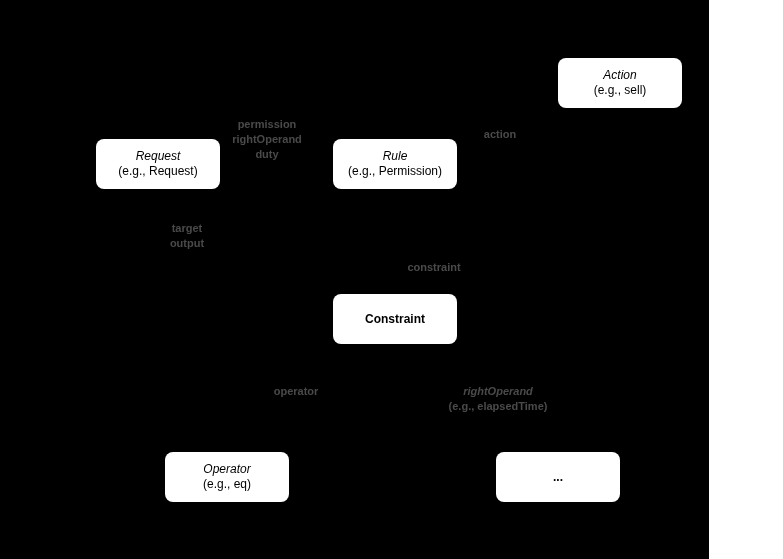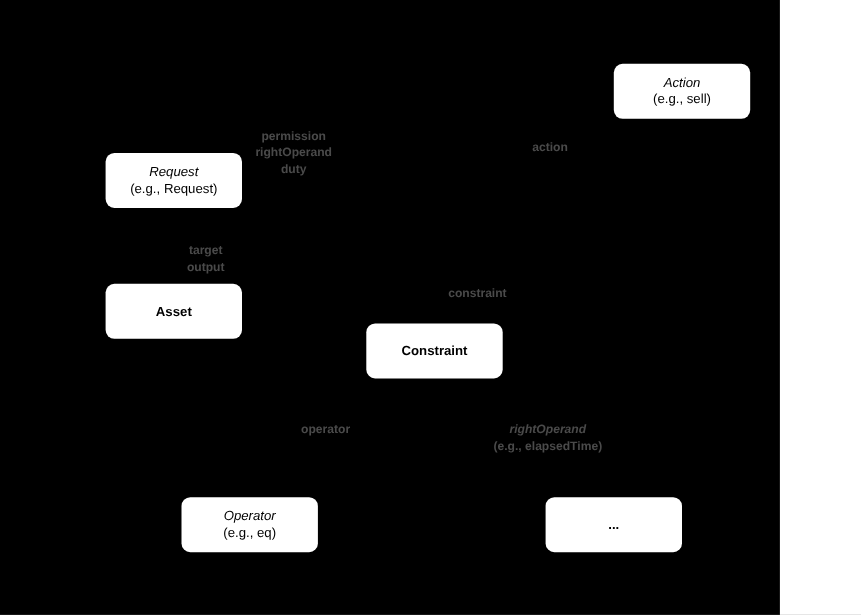--- a/index.html
+++ b/index.html
@@ -50,25 +50,26 @@
   <div class="node" style="left:558px;top:58px">
     <div class="t-italic">Action</div>
     <div class="node-sub"><span>(e.g., </span><b>sell</b><span>)</span></div>
   </div>
 
   <div class="node" style="left:96px;top:139px">
     <div class="t-italic">Request</div>
     <div class="node-sub"><span>(e.g., </span><b>Request</b><span>)</span></div>
   </div>
 
+  <div class="node" style="left:333px;top:139px">
+    <div class="t-italic">Rule</div>
+    <div class="node-sub"><span>(e.g., </span><b>Permission</b><span>)</span></div>
+  </div>
 
 
-  <div class="node" style="left:96px;top:258px">
-    <div class="t-bold">Asset</div>
-  </div>
 
   <div class="node" style="left:333px;top:294px">
     <div class="t-bold">Constraint</div>
   </div>
 
   <div class="node" style="left:165px;top:452px">
     <div class="t-italic">Operator</div>
     <div class="node-sub"><span>(e.g., </span><b>eq</b><span>)</span></div>
   </div>
 

